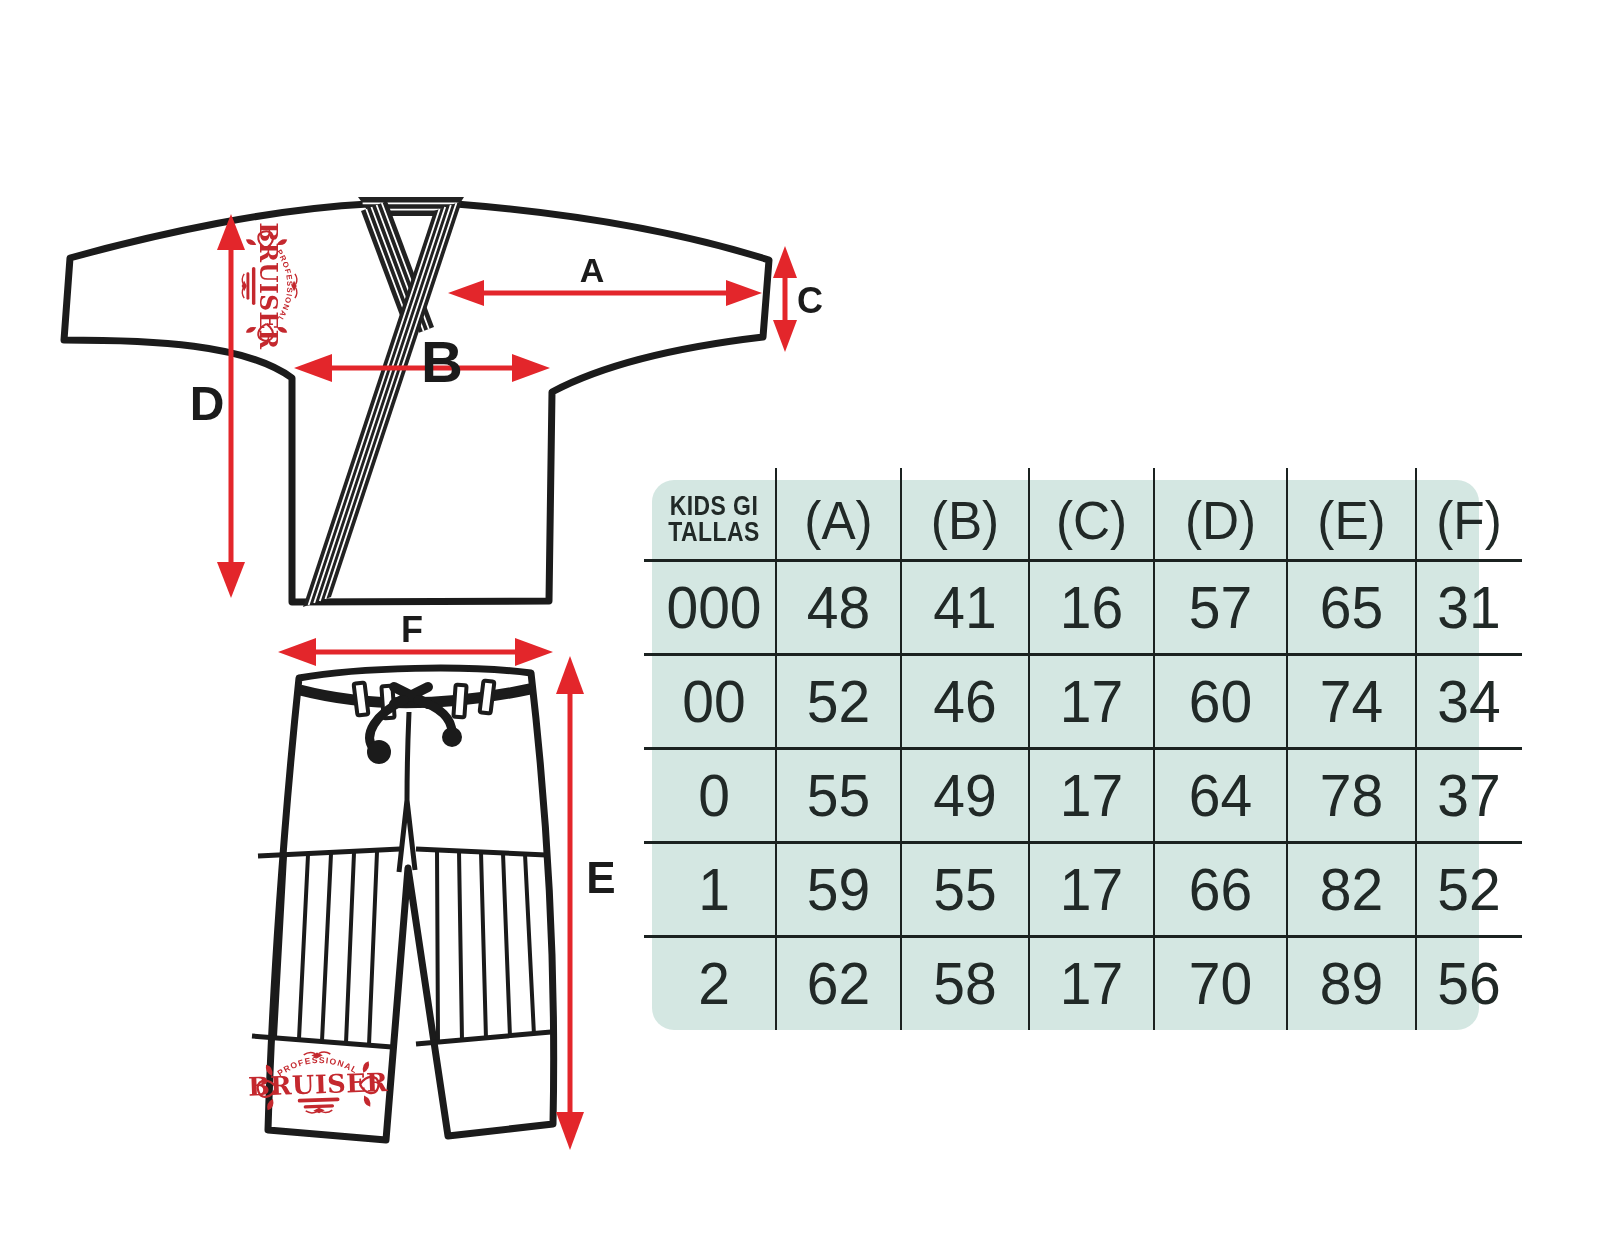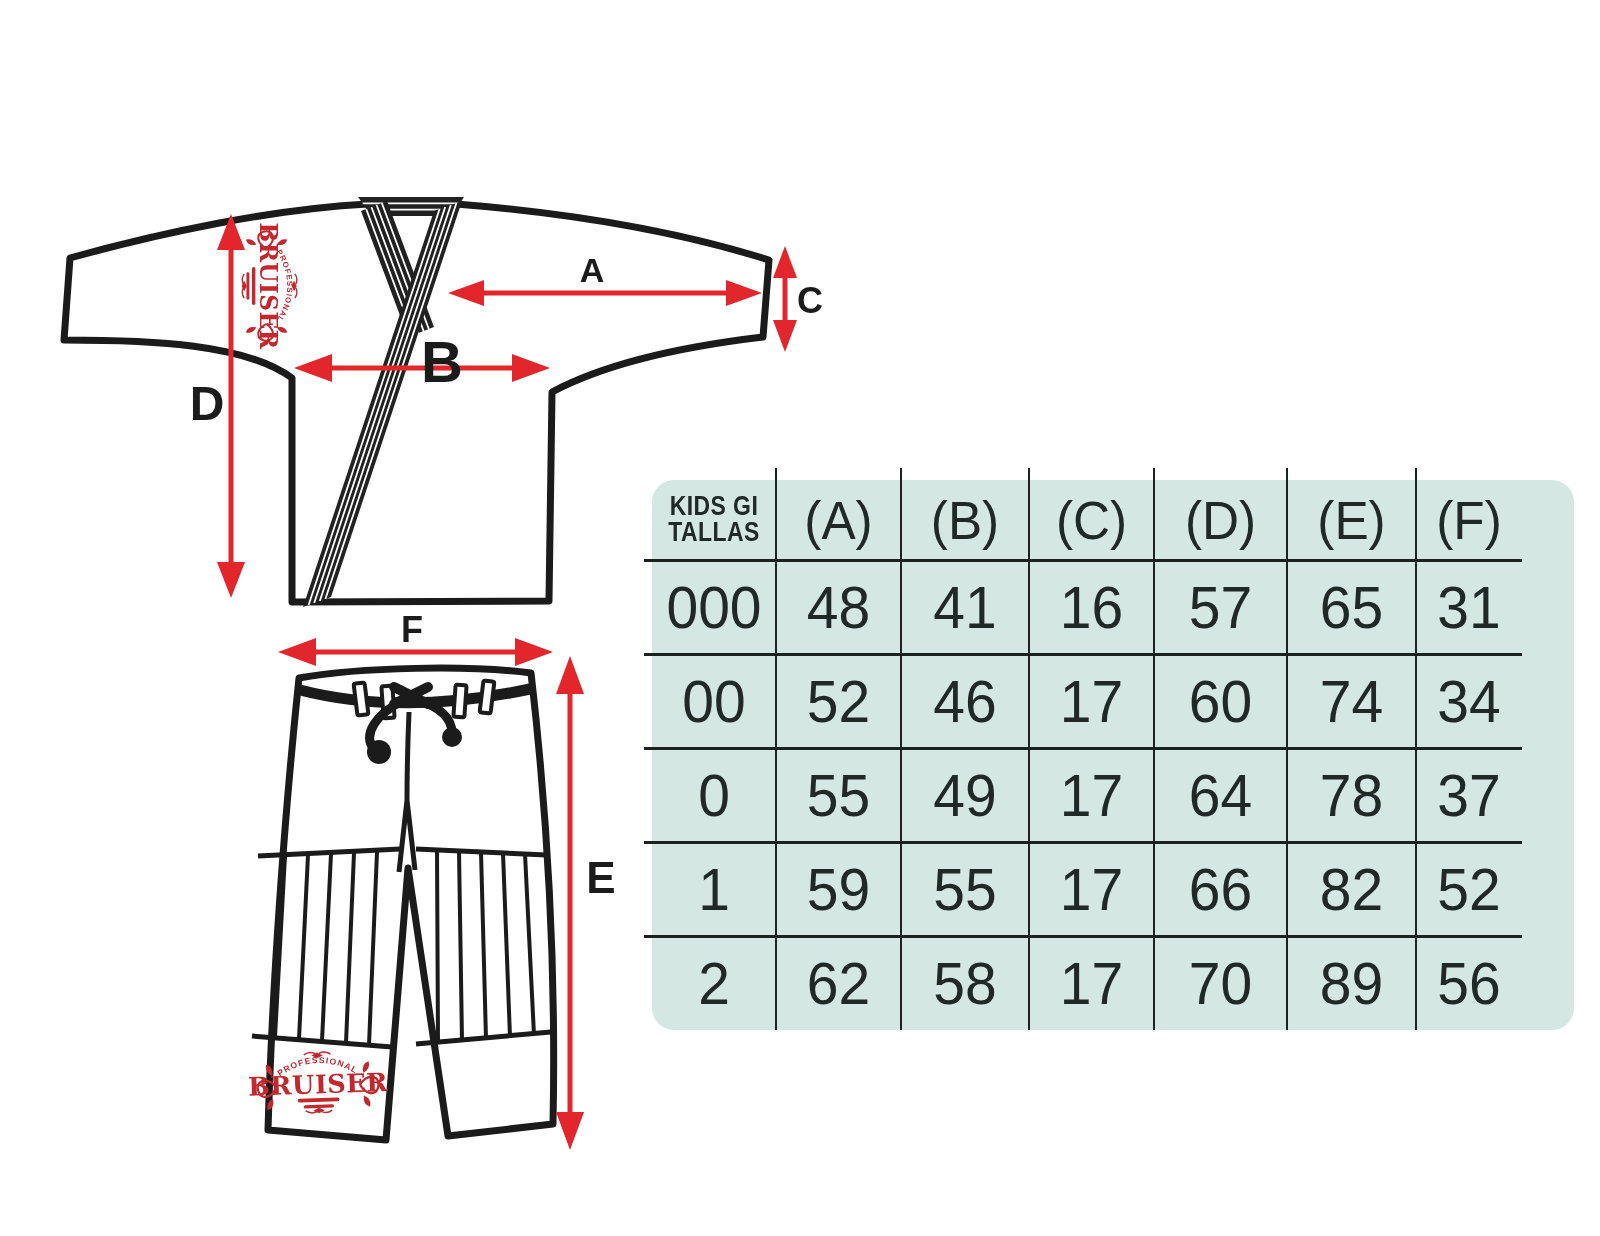--- a/index.html
+++ b/index.html
@@ -1,21 +1,21 @@
 <!DOCTYPE html>
 <html><head>
 <meta charset="utf-8">
 <style>
   html,body{margin:0;padding:0;background:#ffffff;}
   body{width:1600px;height:1236px;overflow:hidden;font-family:"Liberation Sans",sans-serif;}
   .stage{position:relative;width:1600px;height:1236px;background:#ffffff;}
   .diagram-svg{position:absolute;left:0;top:0;}
 
   
-  .size-table{position:absolute;left:652px;top:480px;width:922px;height:550px;
+  .size-table{position:absolute;left:652px;top:480px;width:827px;height:550px;
               background:#d4e7e2;border-radius:22px;}
   .size-table .vline{position:absolute;top:-12px;width:2.5px;height:562px;background:#1b2220;}
   .size-table .hline{position:absolute;left:-8px;width:878px;height:3px;background:#1b2220;}
   .grid{position:absolute;left:0;top:0;width:870px;height:550px;display:grid;
         grid-template-columns:124px 125px 128px 125px 133px 129px 106px;
         grid-template-rows:80px repeat(5,94px);}
   .cell{display:flex;align-items:center;justify-content:center;color:#212927;}
   .corner-cell{flex-direction:column;font-weight:700;font-size:27px;line-height:0.95;
                transform:scaleX(0.85);letter-spacing:0.5px;}
   .colhead{font-size:54px;transform:scaleX(0.95);}

